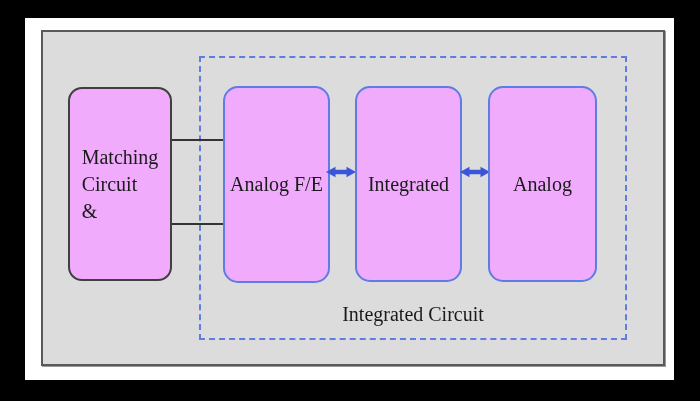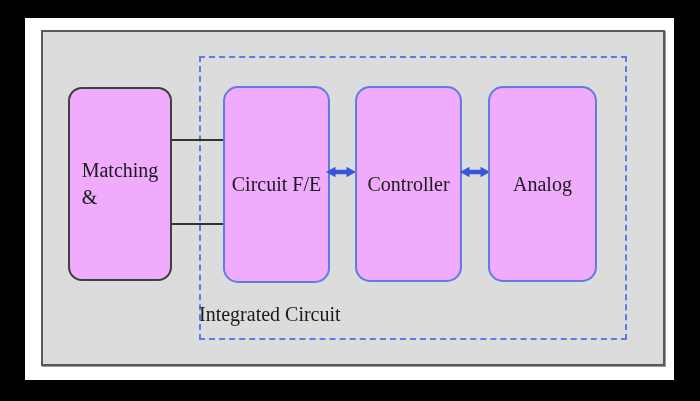--- a/index.html
+++ b/index.html
@@ -77,54 +77,56 @@
     position: absolute;
     width: 30px;
     height: 12px;
   }
   .arrow--1 { left: 326px; top: 166px; }
   .arrow--2 { left: 460px; top: 166px; }
   .ic-label {
     position: absolute;
     left: 199px; top: 302px;
     width: 428px;
+    text-align: center;
     font-size: 20px;
     line-height: 24px;
     color: #1a1a1a;
   }
 </style>
 </head>
 <body>
 
 <div class="frame">
   <div class="mat"></div>
   <div class="panel"></div>
 
   <div class="ic-dashed"></div>
 
   <div class="block block--matching">
     <div class="matching-lines">
       <span>Matching</span>
+      <span>Circuit</span>
       <span>&amp;</span>
     </div>
   </div>
 
   <div class="wire wire--top"></div>
   <div class="wire wire--bottom"></div>
 
   <div class="block block--blue block--analog">
-    <span>Circuit F/E</span>
+    <span>Analog F/E</span>
   </div>
 
   <svg class="arrow arrow--1" viewBox="0 0 30 12">
     <polygon points="0,6 9.5,0.8 9.5,3.7 20.5,3.7 20.5,0.8 30,6 20.5,11.2 20.5,8.3 9.5,8.3 9.5,11.2" fill="#3a55d9"></polygon>
   </svg>
 
   <div class="block block--blue block--controller">
-    <span>Controller</span>
+    <span>Integrated</span>
   </div>
 
   <svg class="arrow arrow--2" viewBox="0 0 30 12">
     <polygon points="0,6 9.5,0.8 9.5,3.7 20.5,3.7 20.5,0.8 30,6 20.5,11.2 20.5,8.3 9.5,8.3 9.5,11.2" fill="#3a55d9"></polygon>
   </svg>
 
   <div class="block block--blue block--memory">
     <span>Analog</span>
   </div>
 

